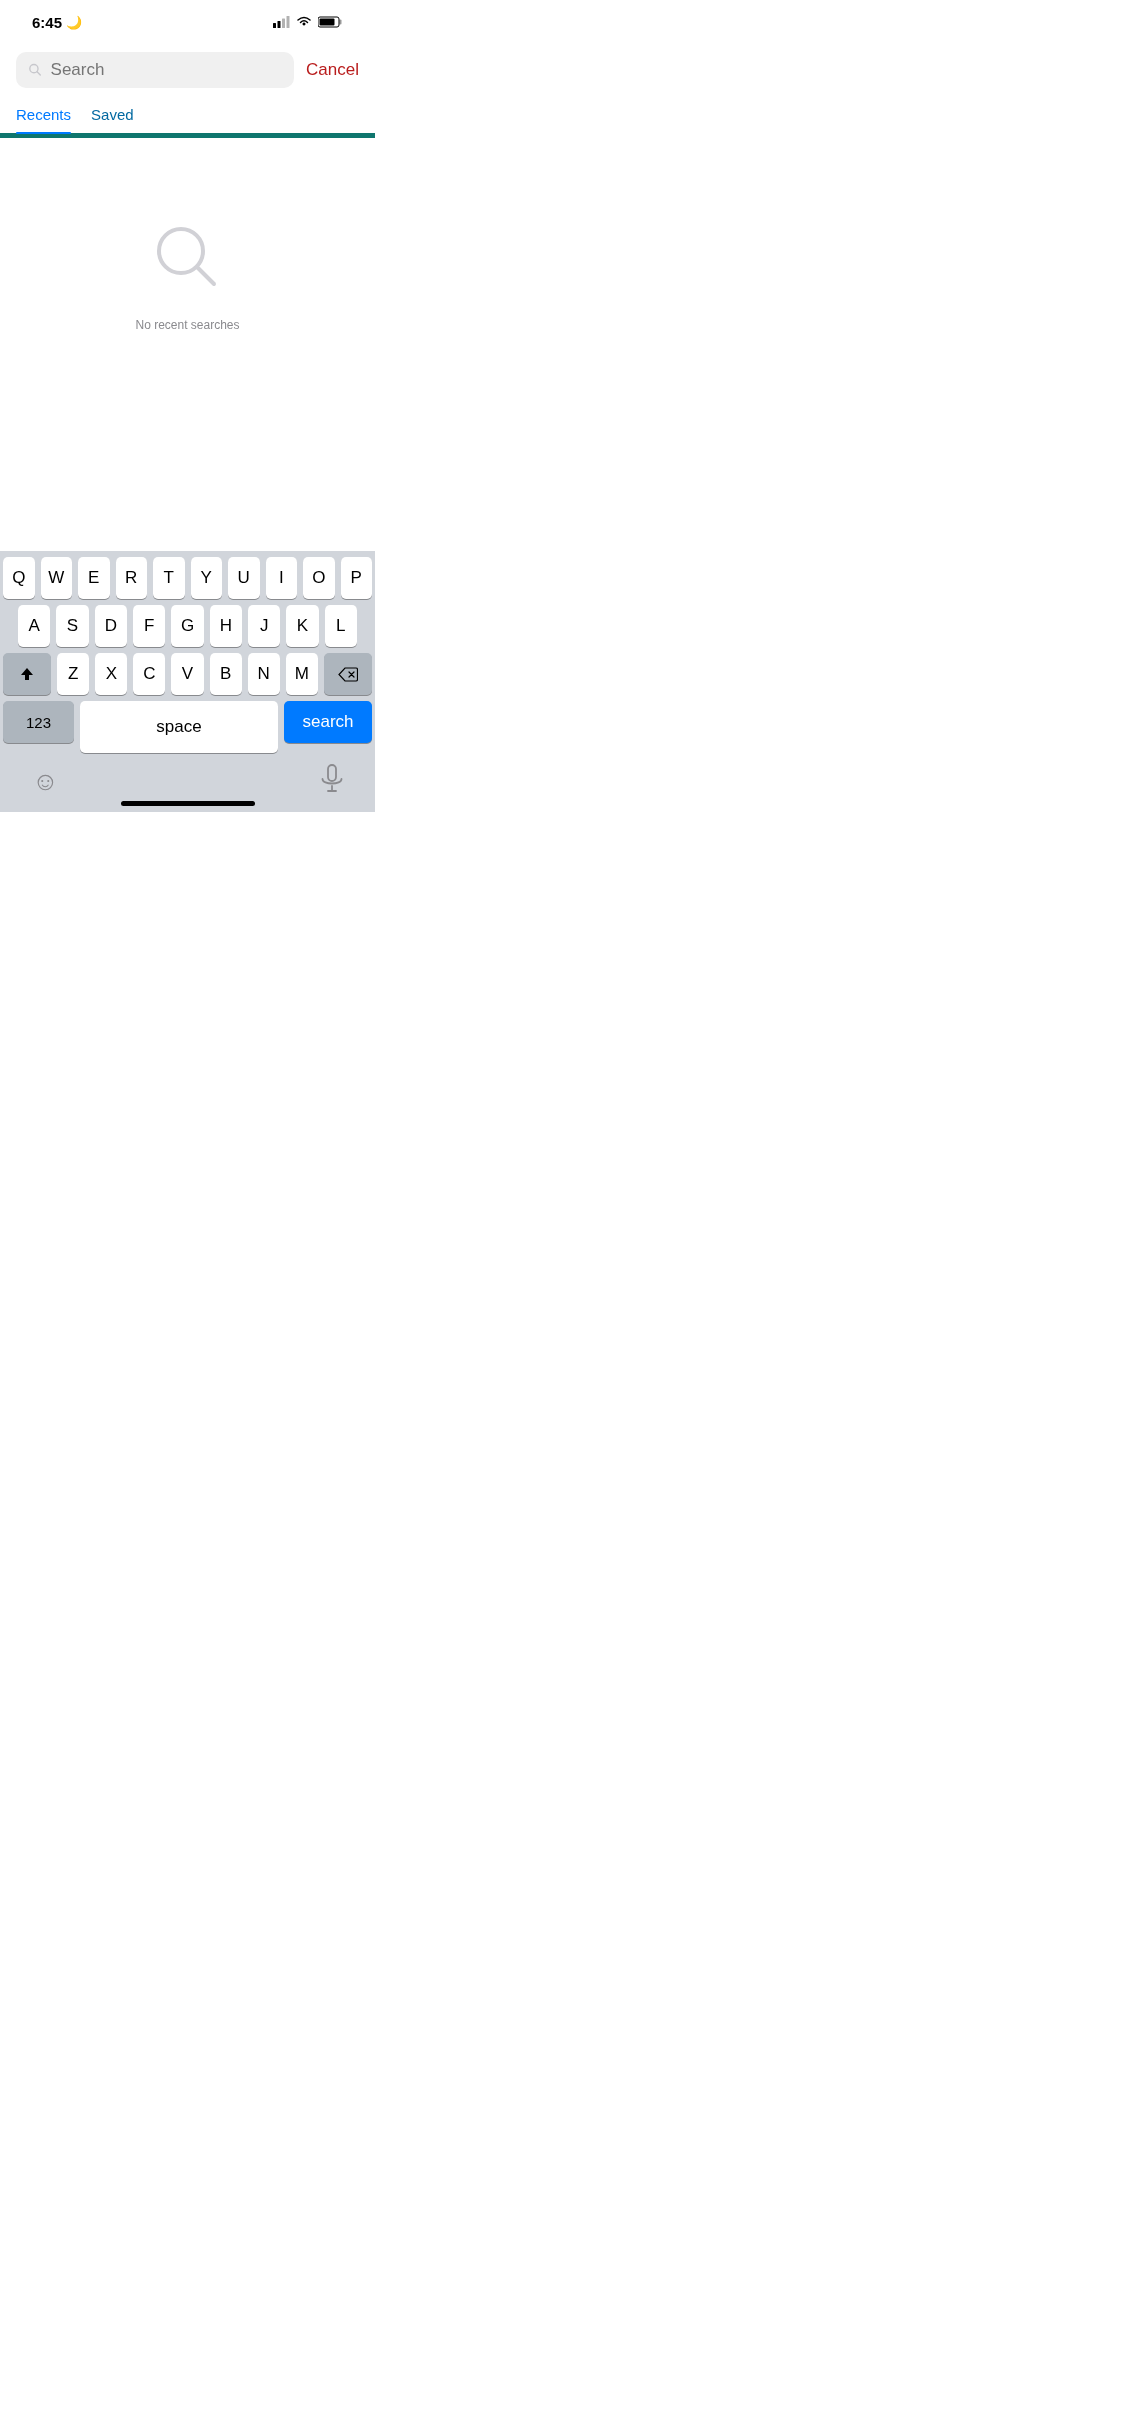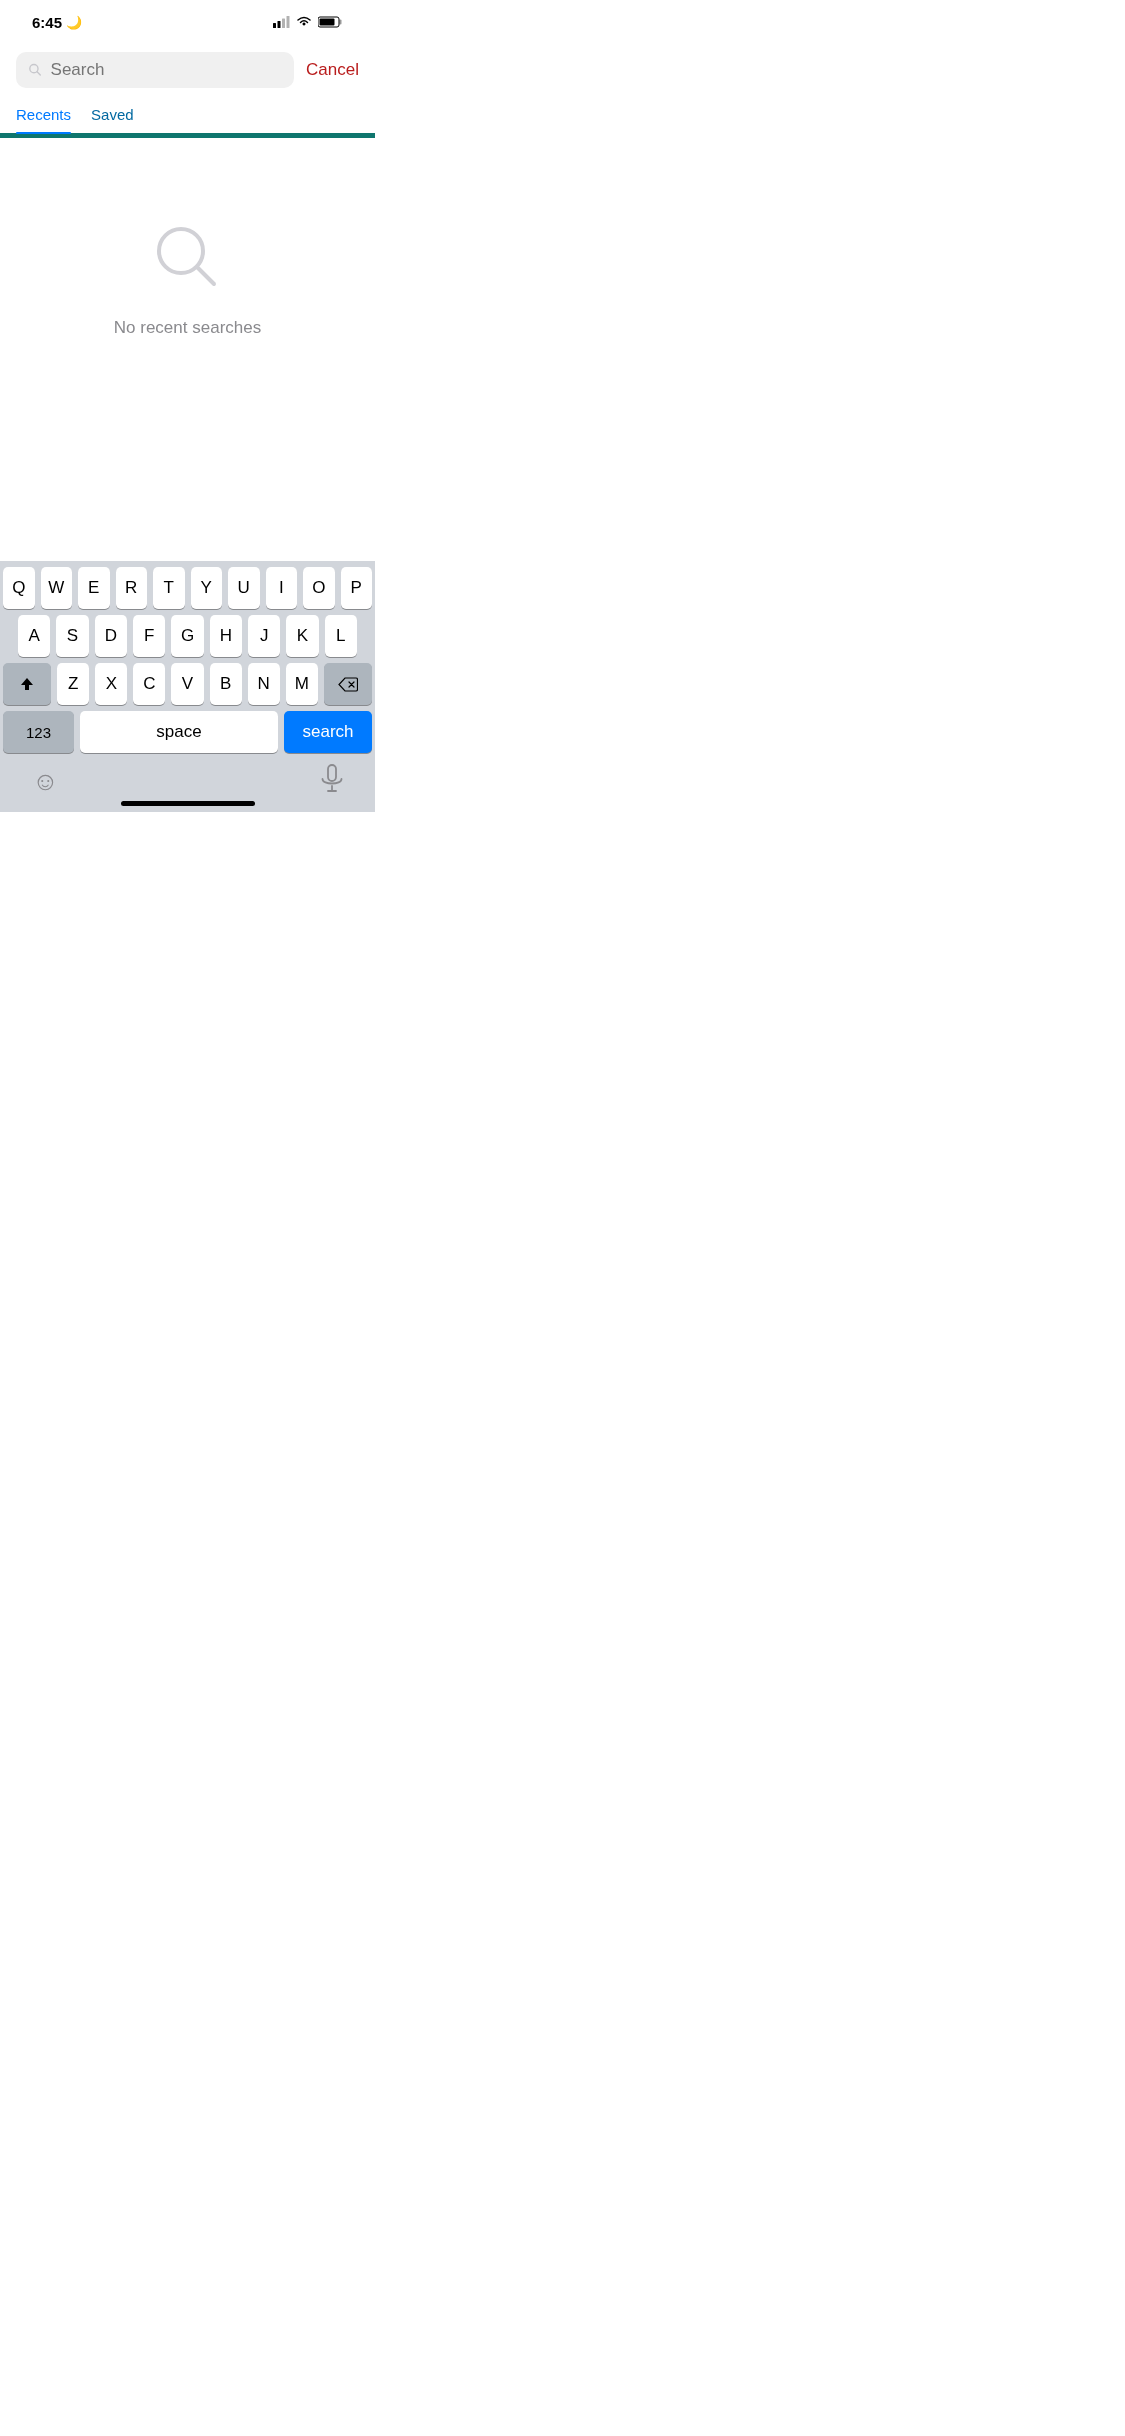--- a/index.html
+++ b/index.html
@@ -109,21 +109,21 @@
       align-items: center;
       justify-content: center;
       padding: 80px 0 40px;
     }
     .search-icon-large {
       width: 80px;
       height: 80px;
       margin-bottom: 20px;
     }
     .empty-text {
-      font-size: 17px;
+      font-size: 12px;
       color: #8a8a8e;
     }
 
     
     .keyboard {
       position: absolute;
       bottom: 0;
       left: 0;
       right: 0;
       background: #d1d5db;
@@ -184,21 +184,21 @@
 
     .key-space {
       background: #fff;
       border-radius: 5px;
       font-size: 17px;
       font-weight: 400;
       color: #000;
       display: flex;
       align-items: center;
       justify-content: center;
-      height: 42px;
+      height: 52px;
       cursor: pointer;
       box-shadow: 0 1px 0 rgba(0,0,0,0.35);
       flex: 1;
     }
 
     .key-search {
       background: #007aff;
       border-radius: 5px;
       font-size: 17px;
       color: #fff;

